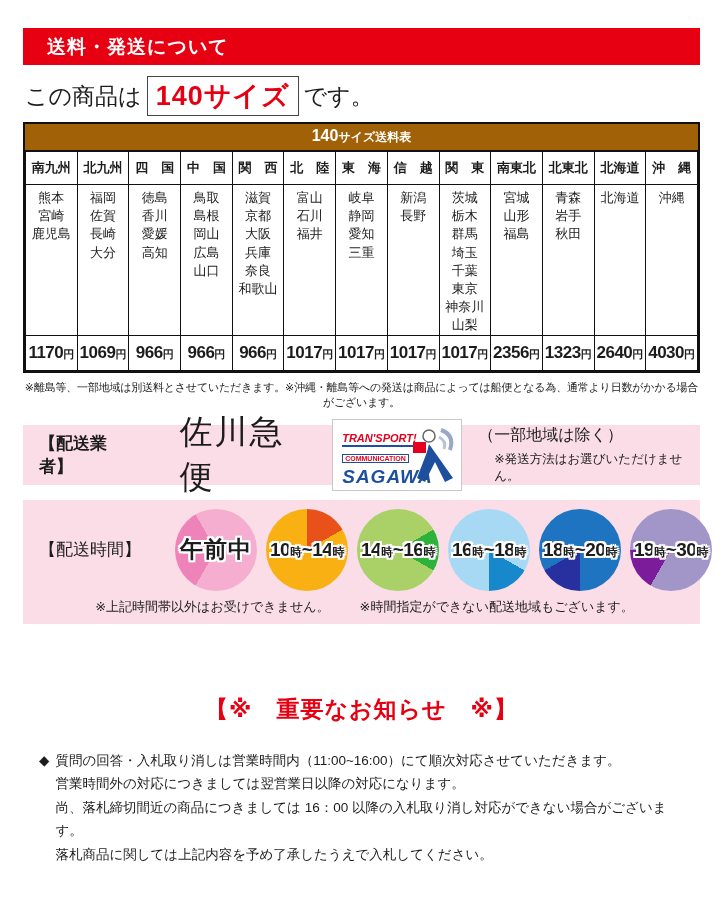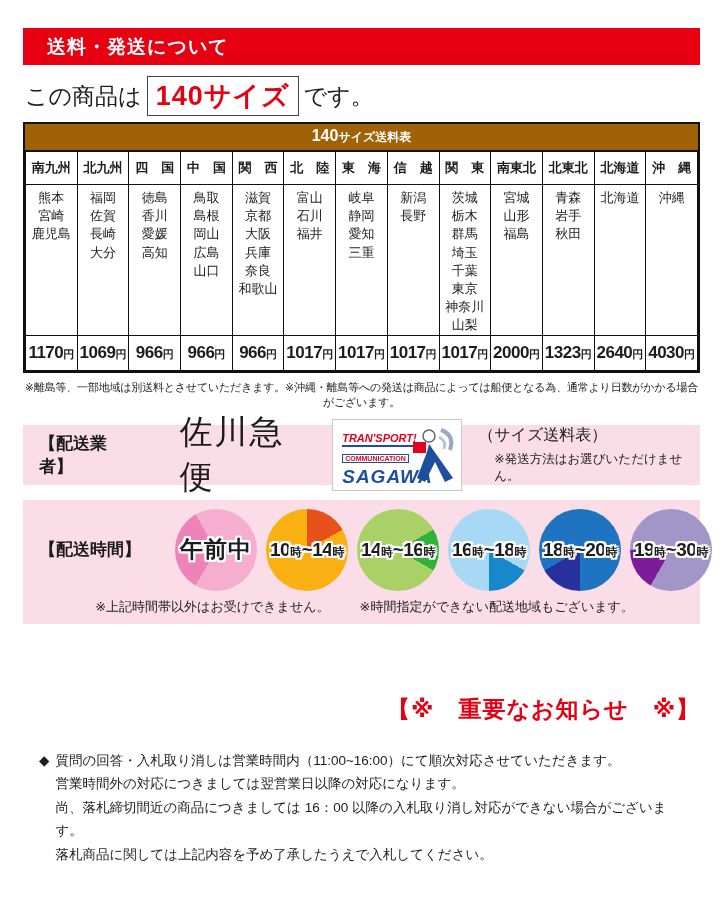--- a/index.html
+++ b/index.html
@@ -63,39 +63,39 @@
     color:var(--logo-blue); font-weight:bold; font-style:italic; font-size:19px;
     letter-spacing:1px; display:block; margin-top:1px;
   }
   .logo-figure { position:absolute; top:4px; right:2px; }
   .carrier-right { margin-left:16px; }
   .carrier-note1 { font-size:16px; }
   .carrier-note2 { font-size:12.5px; margin-top:5px;margin-left:16px; }
 
   .time-box { height:124px; padding:9px 8px 6px 14px; }
   .time-row { display:flex; align-items:center; }
-  .time-label-head { font-size:17px; font-weight:bold; flex:none; margin-left:2px; }
+  .time-label-head { font-size:17px; font-weight:normal; flex:none; margin-left:2px; }
   .time-slots { display:flex; gap:9px; margin-left:34px; }
   .time-slot {
     width:82px; height:82px; border-radius:50%; flex:none;
     display:flex; align-items:center; justify-content:center; position:relative;
   }
   .time-label {
     font-weight:bold; white-space:nowrap; z-index:1; letter-spacing:-0.5px;
     text-shadow:-2px -2px 0 #fff, 2px -2px 0 #fff, -2px 2px 0 #fff, 2px 2px 0 #fff,
                 -2px 0 0 #fff, 2px 0 0 #fff, 0 -2px 0 #fff, 0 2px 0 #fff;
   }
   .t-num { font-size:19px; }
   .t-kanji { font-size:12px; }
   .time-slot.big .t-kanji { font-size:23px; letter-spacing:1px; }
   .time-notes { display:flex; gap:30px; justify-content:center; margin-top:7px; font-size:13px; }
 
   
   .notice-title {
-    color:var(--red); font-weight:bold; font-size:23px; text-align:right;
+    color:var(--red); font-weight:bold; font-size:23px; text-align:center;
     margin-top:70px; letter-spacing:1px;
   }
   .bullets { margin:24px 14px 0 16px; font-size:13.5px; line-height:1.75; }
   .bullet { display:flex; margin-bottom:27px; }
   .bullet-mark { flex:none; margin-right:6px; }
 </style>
 </head>
 <body style="--red: #e60012; --pink: #fadde6; --logo-blue: #1d4f9e; --logo-red: #e6001f;">
 
 <div class="page">
@@ -149,21 +149,21 @@
         <tr id="price-row">
             <td class="price"><span class="price-num">1170</span><span class="price-unit">円</span></td>
             <td class="price"><span class="price-num">1069</span><span class="price-unit">円</span></td>
             <td class="price"><span class="price-num">966</span><span class="price-unit">円</span></td>
             <td class="price"><span class="price-num">966</span><span class="price-unit">円</span></td>
             <td class="price"><span class="price-num">966</span><span class="price-unit">円</span></td>
             <td class="price"><span class="price-num">1017</span><span class="price-unit">円</span></td>
             <td class="price"><span class="price-num">1017</span><span class="price-unit">円</span></td>
             <td class="price"><span class="price-num">1017</span><span class="price-unit">円</span></td>
             <td class="price"><span class="price-num">1017</span><span class="price-unit">円</span></td>
-            <td class="price"><span class="price-num">2000</span><span class="price-unit">円</span></td>
+            <td class="price"><span class="price-num">2356</span><span class="price-unit">円</span></td>
             <td class="price"><span class="price-num">1323</span><span class="price-unit">円</span></td>
             <td class="price"><span class="price-num">2640</span><span class="price-unit">円</span></td>
             <td class="price"><span class="price-num">4030</span><span class="price-unit">円</span></td>
           </tr>
       </tbody>
     </table>
   </div>
 
   <div class="table-note">※離島等、一部地域は別送料とさせていただきます。※沖縄・離島等への発送は商品によっては船便となる為、通常より日数がかかる場合がございます。</div>
 
@@ -178,21 +178,21 @@
         <svg width="52" height="64" viewBox="0 0 52 64">
           <path d="M34 6 q14 5 9 20" fill="none" stroke="#9aa7c7" stroke-width="4"></path>
           <path d="M32 13 q8 4 5 12" fill="none" stroke="#b8c2d8" stroke-width="3"></path>
           <circle cx="22" cy="12" r="6" fill="#fff" stroke="#666" stroke-width="1.5"></circle>
           <rect x="6" y="18" width="13" height="11" fill="#e6001f"></rect>
           <path d="M22 20 L46 54 L38 58 L28 38 L18 58 L10 54 L20 28 Z" fill="#1d4f9e"></path>
         </svg>
       </span>
     </div>
     <div class="carrier-right">
-      <div class="carrier-note1">（サイズ送料表）</div>
+      <div class="carrier-note1">（一部地域は除く）</div>
       <div class="carrier-note2">※発送方法はお選びいただけません。</div>
     </div>
   </div>
 
   <div class="pink-box time-box">
     <div class="time-row">
       <span class="time-label-head">【配送時間】</span>
       <div class="time-slots" id="time-slots">
           <div class="time-slot big" style="background: conic-gradient(rgb(246, 174, 208) 0deg, rgb(246, 174, 208) 210deg, rgb(238, 131, 186) 210deg, rgb(238, 131, 186) 330deg, rgb(246, 174, 208) 330deg, rgb(246, 174, 208) 360deg);">
             <div class="time-label"><span class="t-kanji">午前中</span></div>

